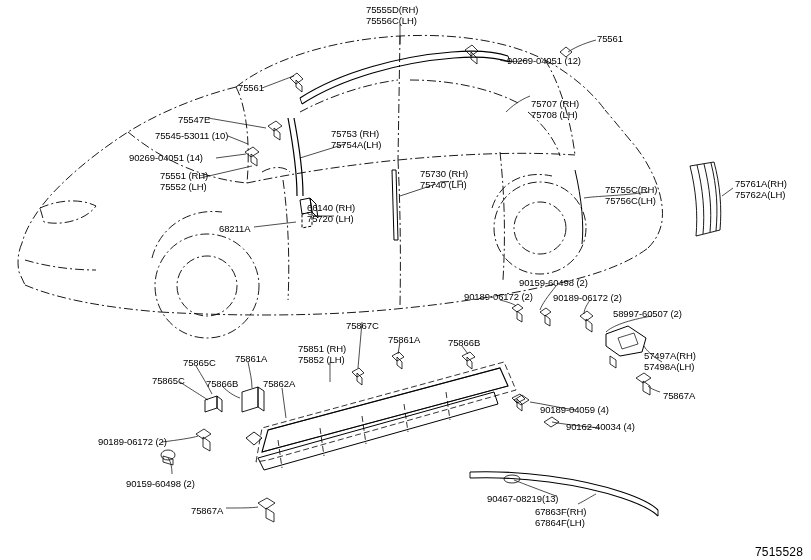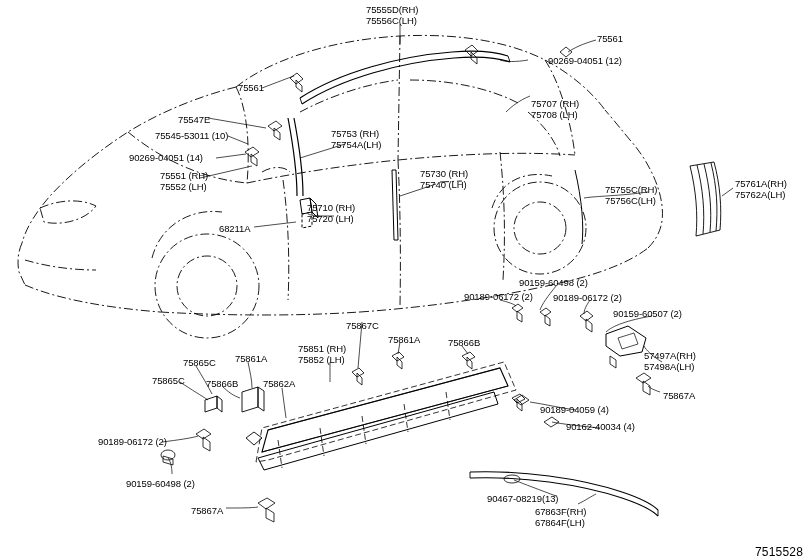--- a/index.html
+++ b/index.html
@@ -204,44 +204,44 @@
         <path d="M556 496 C 540 490, 524 484, 514 480"></path>
         <path d="M226 508 C 240 508, 252 508, 258 507"></path>
         <path d="M578 504 C 586 500, 592 496, 596 494"></path>
       </g>
     </g>
   </svg>
 
   <div class="lbl" style="left:366px;top:4px;">75555D(RH)
 75556C(LH)</div>
   <div class="lbl" style="left:597px;top:33px;">75561</div>
-  <div class="lbl" style="left:548px;top:55px;text-align:center;">90269-04051 (12)</div>
+  <div class="lbl" style="left:507px;top:55px;text-align:center;">90269-04051 (12)</div>
   <div class="lbl" style="left:238px;top:82px;">75561</div>
   <div class="lbl" style="left:531px;top:98px;">75707 (RH)
 75708 (LH)</div>
   <div class="lbl" style="left:178px;top:114px;">75547E</div>
   <div class="lbl" style="left:155px;top:130px;">75545-53011 (10)</div>
   <div class="lbl" style="left:331px;top:128px;">75753 (RH)
 75754A(LH)</div>
   <div class="lbl" style="left:129px;top:152px;">90269-04051 (14)</div>
   <div class="lbl" style="left:160px;top:170px;">75551 (RH)
 75552 (LH)</div>
   <div class="lbl" style="left:420px;top:168px;">75730 (RH)
 75740 (LH)</div>
   <div class="lbl" style="left:735px;top:178px;">75761A(RH)
 75762A(LH)</div>
   <div class="lbl" style="left:605px;top:184px;">75755C(RH)
 75756C(LH)</div>
-  <div class="lbl" style="left:307px;top:202px;">75710 (RH)
+  <div class="lbl" style="left:307px;top:202px;">66140 (RH)
 75720 (LH)</div>
   <div class="lbl" style="left:219px;top:223px;">68211A</div>
   <div class="lbl" style="left:519px;top:277px;">90159-60498 (2)</div>
   <div class="lbl" style="left:464px;top:291px;">90189-06172 (2)</div>
   <div class="lbl" style="left:553px;top:292px;">90189-06172 (2)</div>
-  <div class="lbl" style="left:613px;top:308px;">90159-60507 (2)</div>
+  <div class="lbl" style="left:613px;top:308px;">58997-60507 (2)</div>
   <div class="lbl" style="left:346px;top:313px;margin-top:7px;">75867C</div>
   <div class="lbl" style="left:388px;top:334px;">75861A</div>
   <div class="lbl" style="left:448px;top:337px;">75866B</div>
   <div class="lbl" style="left:298px;top:343px;">75851 (RH)
 75852 (LH)</div>
   <div class="lbl" style="left:644px;top:350px;">57497A(RH)
 57498A(LH)</div>
   <div class="lbl" style="left:235px;top:353px;">75861A</div>
   <div class="lbl" style="left:183px;top:357px;">75865C</div>
   <div class="lbl" style="left:152px;top:375px;">75865C</div>

